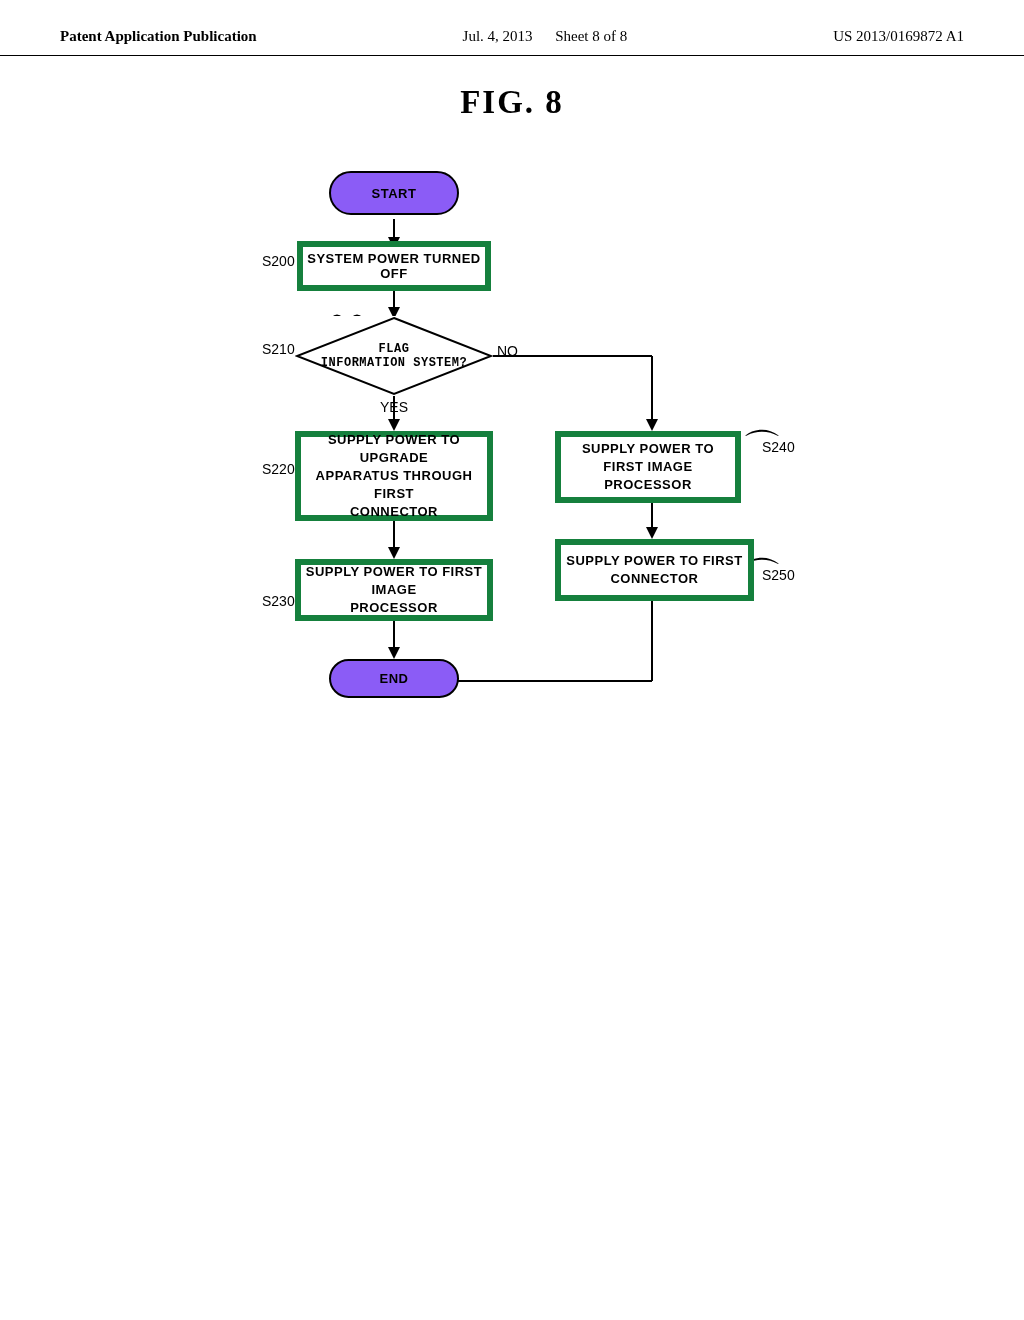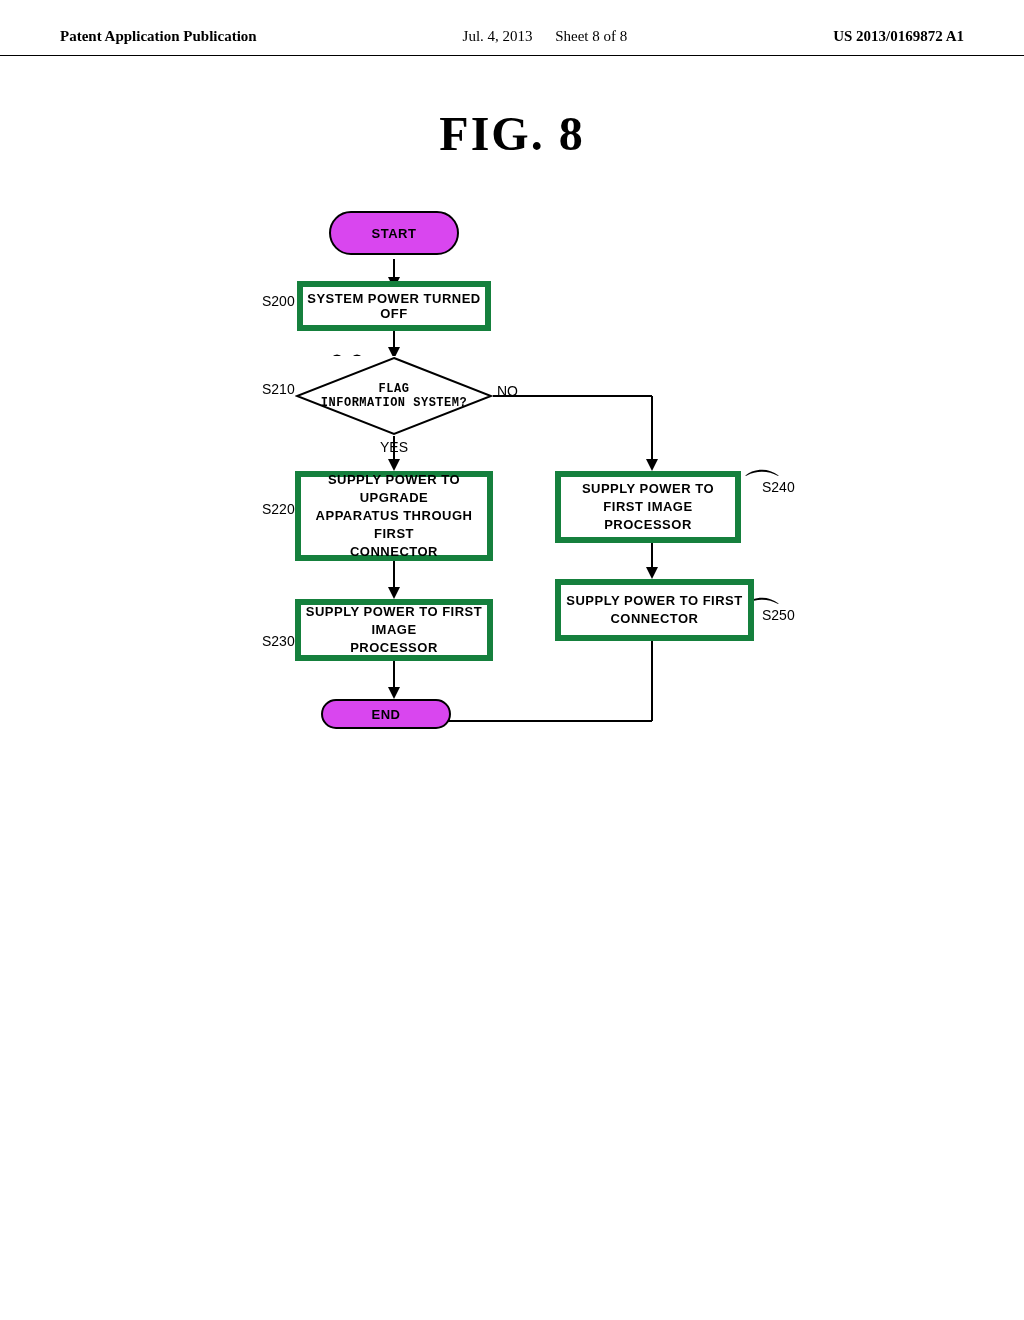--- a/index.html
+++ b/index.html
@@ -23,29 +23,29 @@
     .header-left {
       font-size: 15px;
       font-weight: bold;
     }
     .header-center {
       font-size: 15px;
       text-align: center;
     }
     .header-right {
       font-size: 15px;
-      font-weight: bold;
+      font-weight: normal;
     }
 
     
     .fig-title {
       text-align: center;
-      font-size: 48px;
+      font-size: 33px;
       font-weight: bold;
-      margin-top: 50px;
+      margin-top: 28px;
       margin-bottom: 30px;
       letter-spacing: 2px;
     }
 
     
     .flowchart {
       position: relative;
       width: 700px;
       margin: 0 auto;
       height: 820px;
@@ -60,21 +60,21 @@
       text-align: center;
       font-size: 13px;
       font-weight: bold;
       font-family: Arial, Helvetica, sans-serif;
       letter-spacing: 0.5px;
     }
 
     .fc-rounded {
       border: 2px solid #000;
       border-radius: 30px;
-      background: #d946ef;
+      background: #8b5cf6;
     }
 
     .fc-rect {
       border: 6px solid #15803d;
       background: #fff;
     }
 
     .fc-diamond {
       background: #fff;
     }
@@ -177,21 +177,21 @@
 CONNECTOR</span>
   </div>
 
   <div class="step-label" style="left:100px; top:418px;margin-top:24px;">S230</div>
 
   <div class="fc-node fc-rect" style="left:133px; top:408px; width:198px; height:62px; line-height:1.4;">
     <span style="white-space:pre-line;">SUPPLY POWER TO FIRST IMAGE
 PROCESSOR</span>
   </div>
 
-  <div class="fc-node fc-rounded" style="left:159px; top:508px; width:130px; height:30px;">
+  <div class="fc-node fc-rounded" style="left:167px; top:508px; width:130px; height:39px;">
     <span>END</span>
   </div>
 
   <div class="step-label" style="left:600px; top:288px;">
     <span>S240</span>
   </div>
 
   <div style="position:absolute; left:580px; top:278px; font-size:40px; line-height:1; color:#000;">⌒</div>
 
   <div class="fc-node fc-rect" style="left:393px; top:280px; width:186px; height:72px; line-height:1.4;">

